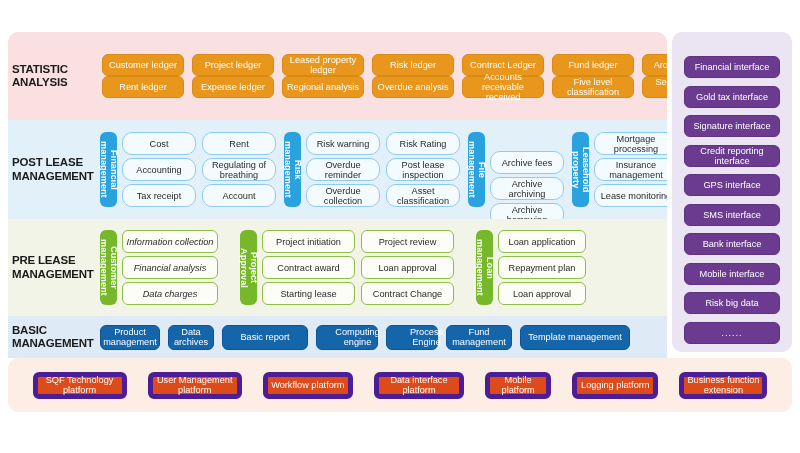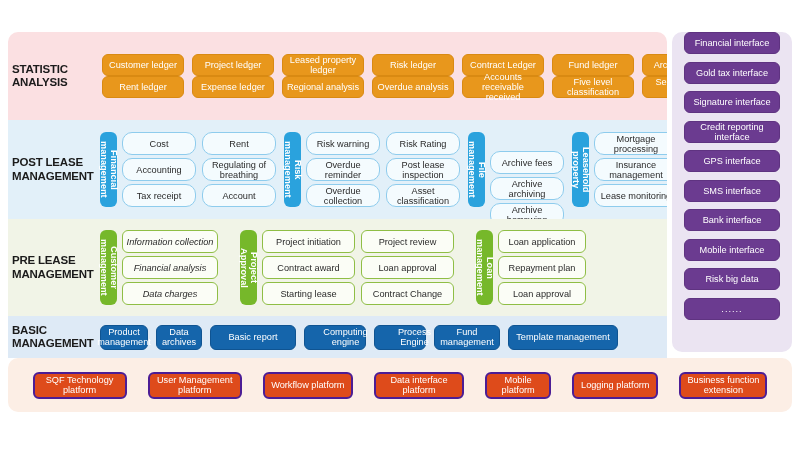--- a/index.html
+++ b/index.html
@@ -149,21 +149,21 @@
     border: 1px solid #0f5492;
     height: 25px;
     border-radius: 6px;
     font-size: 9.2px;
   }
 
   
   .chip-red {
     background: #de4b1b;
     color: #ffffff;
-    border: 2px solid #4c1d95;
+    border: 5px solid #4c1d95;
     height: 27px;
     border-radius: 6px;
     font-size: 9.2px;
   }
 
   
   .stat-grid {
     display: grid;
     grid-template-columns: repeat(7, 82px);
     grid-auto-rows: 22px;
@@ -225,21 +225,21 @@
     position: absolute;
     left: 672px;
     top: 32px;
     width: 120px;
     height: 320px;
     background: #ebe4f2;
     border-radius: 10px;
     display: flex;
     flex-direction: column;
     align-items: center;
-    padding-top: 0;
+    padding-top: 24px;
     box-sizing: border-box;
     gap: 7.5px;
   }
 
   .chip-purple {
     width: 96px;
     height: 22px;
     background: #6b3b90;
     color: #ffffff;
     border: 1px solid #5f3381;
@@ -377,21 +377,21 @@
       </div>
     </div>
 
     <div class="band band-basic">
       <div class="band-label">
         <div>BASIC</div>
         <div>MANAGEMENT</div>
       </div>
       <div class="band-body">
         <div class="basic-row">
-          <div class="chip chip-darkblue" style="width:48px;">Product management</div>
+          <div class="chip chip-darkblue" style="width:60px;">Product management</div>
           <div class="chip chip-darkblue" style="width:46px;">Data archives</div>
           <div class="chip chip-darkblue" style="width:86px;">Basic report</div>
           <div class="chip chip-darkblue" style="width:62px;padding-left:24px;">Computing engine</div>
           <div class="chip chip-darkblue" style="width:52px;padding-left:32px;">Process Engine</div>
           <div class="chip chip-darkblue" style="width:66px;">Fund management</div>
           <div class="chip chip-darkblue" style="width:110px;">Template management</div>
         </div>
       </div>
     </div>
 

